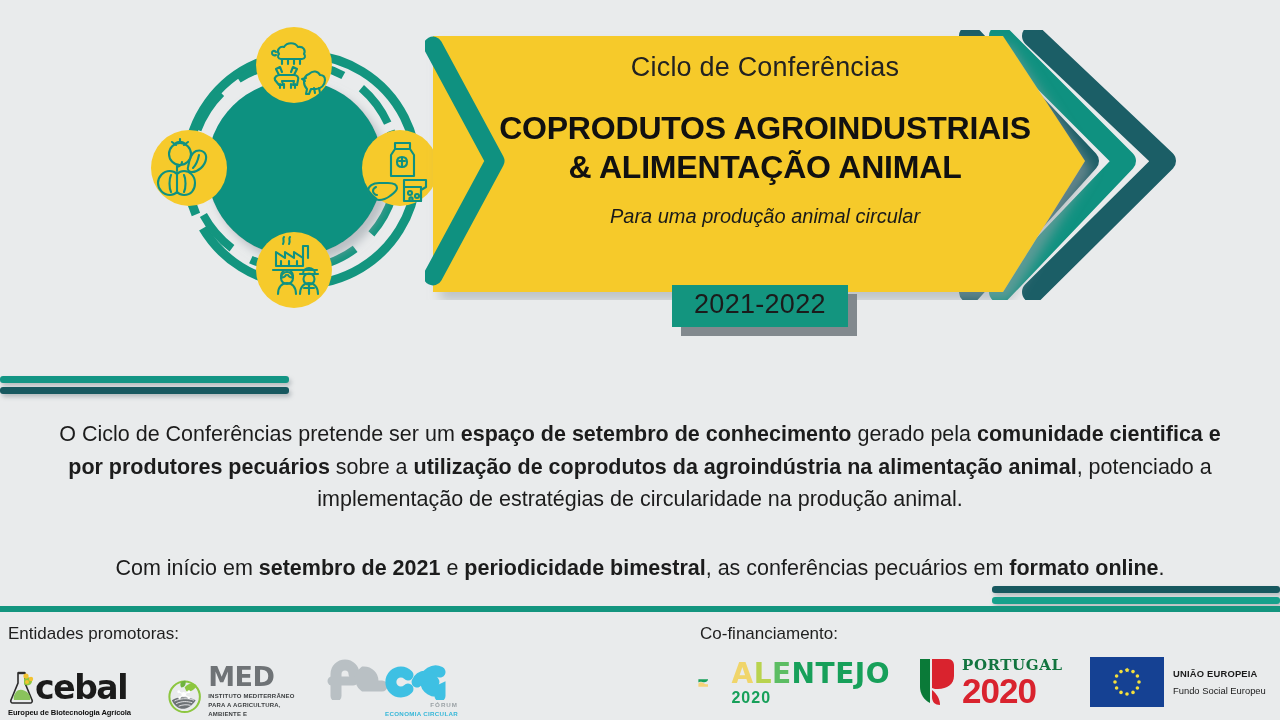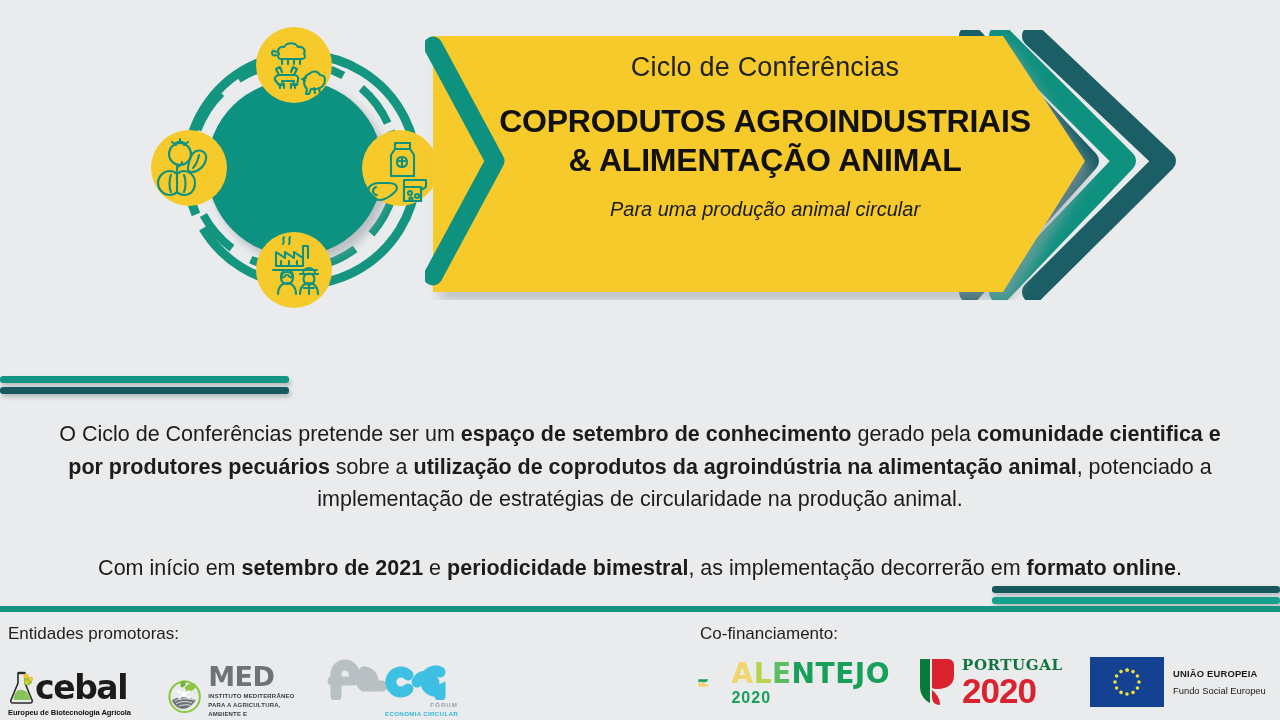--- a/index.html
+++ b/index.html
@@ -16,21 +16,21 @@
   .cycle svg { display:block; }
 
   
   .banner-wrap { position: absolute; left: 425px; top: 30px; width: 760px; height: 270px; }
   .banner-wrap svg { display:block; }
   .banner-text {
     position: absolute; left: 60px; top: 22px; width: 560px;
     text-align: center; color: #1a1a1a;
   }
   .t-kicker { font-size: 27px; font-weight: 400; color: #222; letter-spacing: .2px; }
-  .t-main { font-size: 32px; font-weight: bold; line-height: 1.22; margin-top: 19px; letter-spacing: -.2px; color:#111; }
+  .t-main { font-size: 32px; font-weight: bold; line-height: 1.22; margin-top: 26px; letter-spacing: -.2px; color:#111; }
   .t-sub { font-size: 20px; font-style: italic; margin-top: 18px; color: #1a1a1a; }
 
   .year-badge {
     position: absolute; left: 672px; top: 285px;
     background: #13957f; color: #1b1b1b;
     font-size: 27px; padding: 4px 22px 7px 22px;
     box-shadow: 9px 9px 0 rgba(120,128,133,.92);
     letter-spacing: .3px;
   }
 
@@ -205,29 +205,30 @@
     <div class="banner-text">
       <div class="t-kicker">Ciclo de Conferências</div>
       <div class="t-main">
         <div>COPRODUTOS AGROINDUSTRIAIS</div>
         <div>&amp; ALIMENTAÇÃO ANIMAL</div>
       </div>
       <div class="t-sub">Para uma produção animal circular</div>
     </div>
   </div>
 
+  <div class="year-badge">2021-2022</div>
 
   <div class="rule rule-l1 rule-shadow"></div>
   <div class="rule rule-l2 rule-shadow"></div>
   <div class="rule rule-r1 rule-shadow"></div>
   <div class="rule rule-r2 rule-shadow"></div>
 
   <div class="body-text">
     <p><span>O Ciclo de Conferências pretende ser um </span><b>espaço de setembro de conhecimento</b><span> gerado pela </span><b>comunidade cientifica e por produtores pecuários</b><span> sobre a </span><b>utilização de coprodutos da agroindústria na alimentação animal</b><span>, potenciado a implementação de estratégias de circularidade na produção animal.</span></p>
-    <p class="para2"><span>Com início em </span><b>setembro de 2021</b><span> e </span><b>periodicidade bimestral</b><span>, as implementação decorrerão em </span><b>formato online</b><span>.</span></p>
+    <p class="para2"><span>Com início em </span><b>setembro de 2021</b><span> e </span><b>periodicidade bimestral</b><span>, as conferências pecuários em </span><b>formato online</b><span>.</span></p>
   </div>
 
   <div class="footer-line"></div>
   <div class="footer">
     <div class="foot-label lbl-left">Entidades promotoras:</div>
     <div class="foot-label lbl-right">Co-financiamento:</div>
 
     <div class="logos logos-left">
 
       <div class="cebal">

